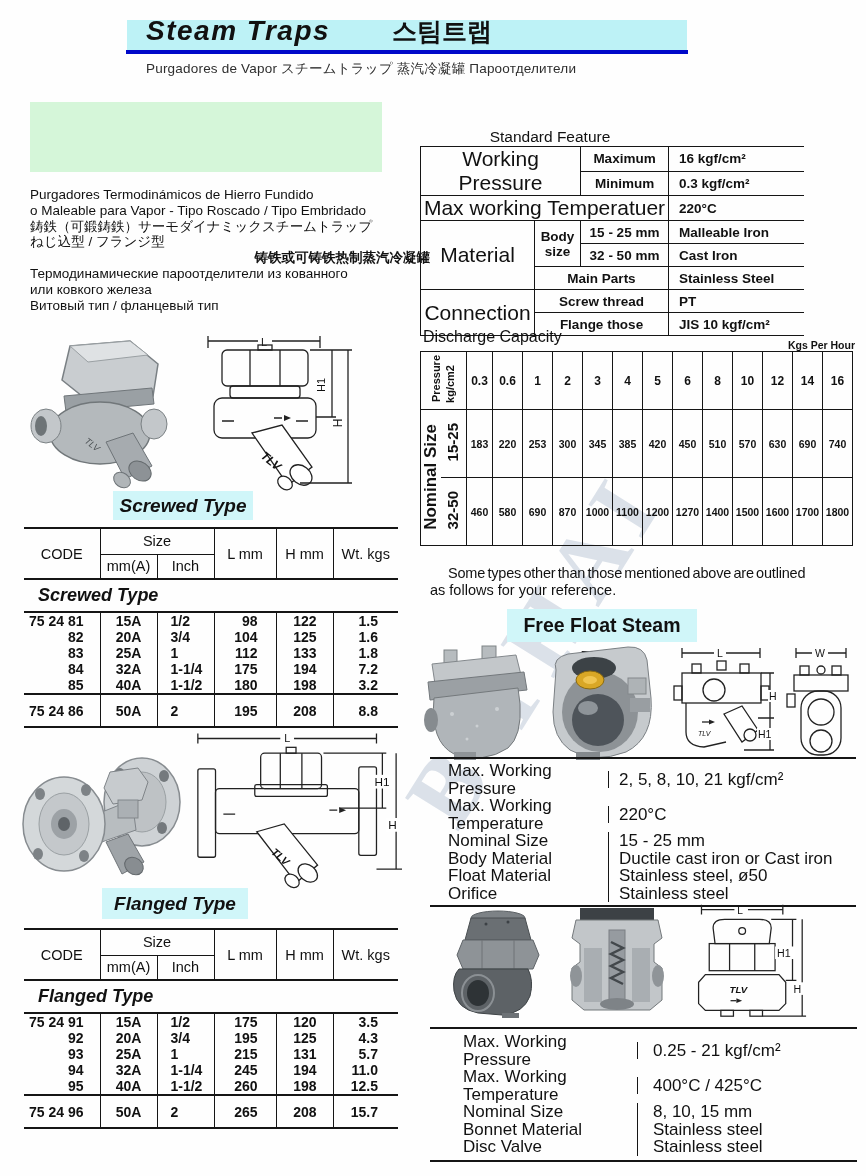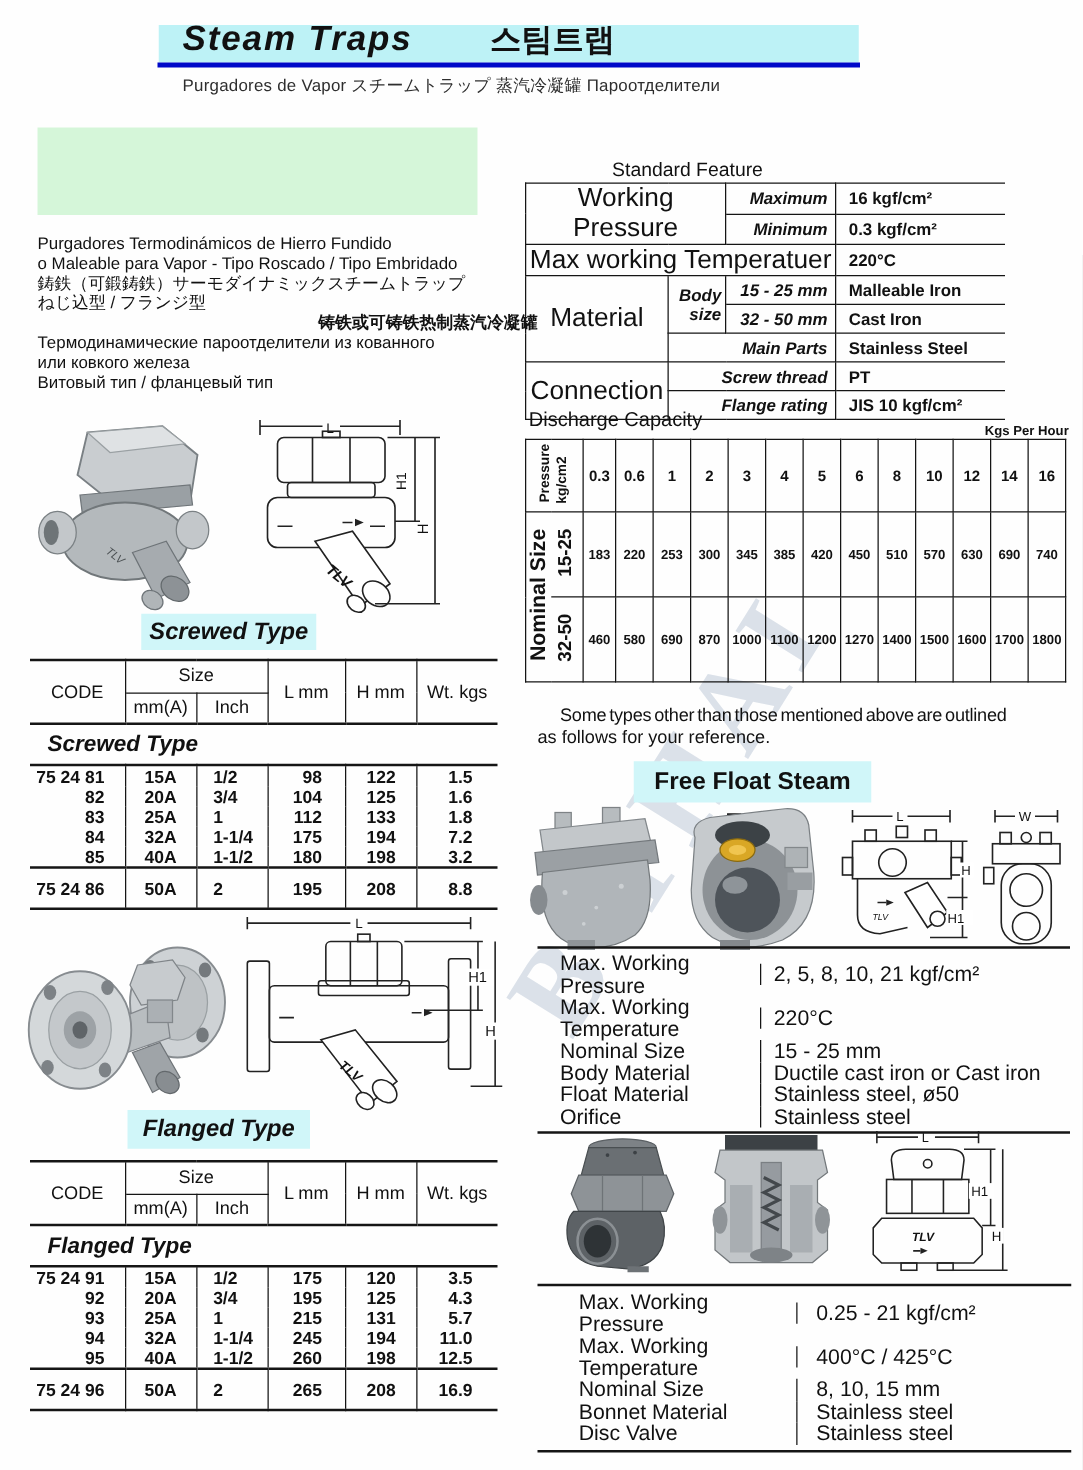--- a/index.html
+++ b/index.html
@@ -48,21 +48,21 @@
   .c-inch{text-align:left !important;padding-left:13px !important;}
   .c-l{text-align:right !important;padding-right:18px !important;}
   .c-h{text-align:right !important;padding-right:16px !important;}
   .c-wt{text-align:right !important;padding-right:20px !important;}
 
   
   .sf{position:absolute;border-collapse:collapse;table-layout:fixed;}
   .sf td{border:1.7px solid #151515;vertical-align:middle;padding:0 6px;}
   .sf tr td:last-child{border-right:none;}
   .sf .big{font-size:21px;text-align:center;padding:0;}
-  .sf .sub{font-size:13.5px;font-weight:bold;text-align:right;font-style:italic;}
+  .sf .sub{font-size:13.5px;font-weight:bold;text-align:center;}
   .sf .val{font-size:13.5px;font-weight:bold;text-align:left;padding-left:10px;}
   .sf-title{left:420px;top:128px;width:260px;text-align:center;font-size:15.5px;}
 
   
   .dis-title{left:423px;top:328px;font-size:16px;}
   .dis-unit{left:735px;top:339px;width:120px;text-align:right;font-size:10.5px;font-weight:bold;}
   .dtable{position:absolute;border-collapse:collapse;table-layout:fixed;}
   .dtable td{border:1.8px solid #151515;text-align:center;vertical-align:middle;padding:0;
              font-weight:bold;font-size:12px;}
   .dtable .dhead{height:58px;}
@@ -342,21 +342,21 @@
       <td class="br c-l">260</td>
       <td class="br c-h">198</td>
       <td class="c-wt">12.5</td>
     </tr>
     <tr class="lastrow">
       <td class="br c-code">75 24 96</td>
       <td class="br c-mm">50A</td>
       <td class="br c-inch">2</td>
       <td class="br c-l">265</td>
       <td class="br c-h">208</td>
-      <td class="c-wt">16.9</td>
+      <td class="c-wt">15.7</td>
     </tr>
   </tbody>
     </table>
 
   <div class="abs sf-title">Standard Feature</div>
   <table class="sf" style="left:420px;top:146px;width:383px;">
     <colgroup>
         <col style="width:114px">
         <col style="width:46px">
         <col style="width:88px">
@@ -389,21 +389,21 @@
     <tr style="height:23px">
       <td colspan="2" class="sub">Main Parts</td>
       <td class="val">Stainless Steel</td>
     </tr>
     <tr style="height:23px">
       <td rowspan="2" class="big">Connection</td>
       <td colspan="2" class="sub">Screw thread</td>
       <td class="val">PT</td>
     </tr>
     <tr style="height:23px">
-      <td colspan="2" class="sub">Flange rating</td>
+      <td colspan="2" class="sub">Flange those</td>
       <td class="val">JIS 10 kgf/cm²</td>
     </tr>
   </tbody>
     </table>
 
   <div class="abs dis-title">Discharge Capacity</div>
   <div class="abs dis-unit">Kgs Per Hour</div>
   <table class="dtable" style="left:420px;top:351px;width:432px;">
     <colgroup>
         <col style="width:20px">

